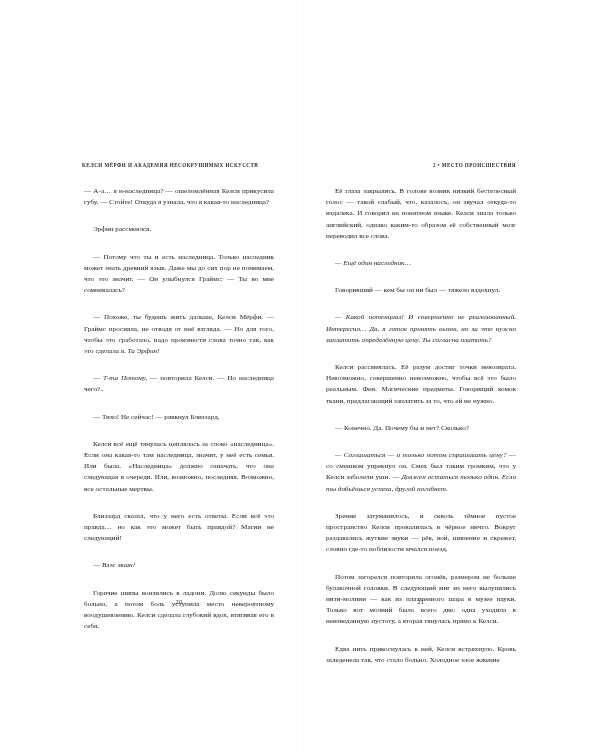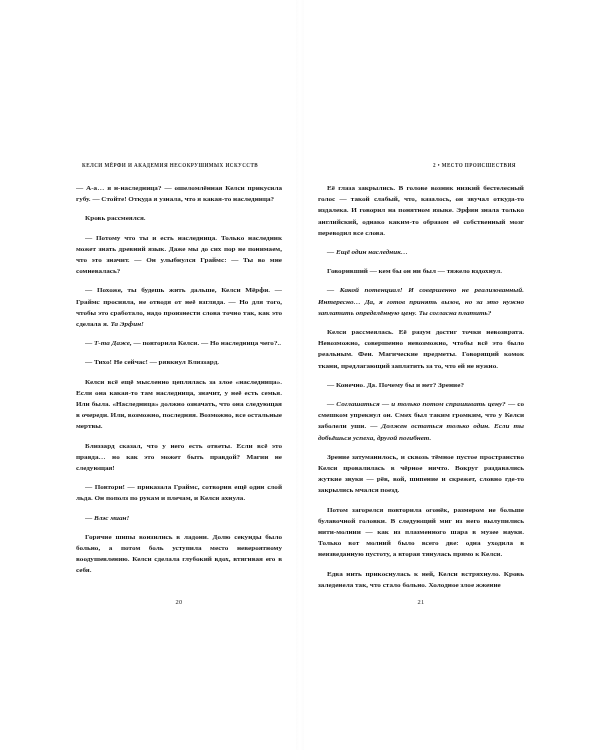--- a/index.html
+++ b/index.html
@@ -58,23 +58,22 @@
     margin-top: 13px;
     font-size: 7.15px;
     line-height: 11.2px;
     color: #1c1c1c;
     text-align: justify;
     text-justify: inter-word;
     hyphens: auto;
     -webkit-hyphens: auto;
   }
   .body-text p {
-    margin: 8px;
+    margin: 16px;
     text-indent: 9px;
-    font-weight: bold;
   }
   .body-text p.noindent {
     text-indent: 0;
   }
   .body-text i, .body-text em {
     font-style: italic;
   }
   .folio {
     position: absolute;
     width: 222px;
@@ -99,47 +98,46 @@
 </head>
 <body>
 
 <div class="spread">
 
   <div class="page page-left">
     <div class="page-inner">
       <div class="running-head">КЕЛСИ МЁРФИ И АКАДЕМИЯ НЕСОКРУШИМЫХ ИСКУССТВ</div>
       <div class="body-text">
         <p class="noindent">— А-а… я н-наследница? — ошеломлённая Келси прикусила губу. — Стойте! Откуда я узнала, что я какая-то наследница?</p>
-        <p>Кровь рассмеялся.</p>
+        <p>Эрфин рассмеялся.</p>
         <p>— Потому что ты и есть наследница. Только наследник может знать древний язык. Даже мы до сих пор не понимаем, что это значит. — Он улыбнулся Граймс: — Ты во мне сомневалась?</p>
         <p>— Похоже, ты будешь жить дальше, Келси Мёрфи. — Граймс просияла, не отводя от неё взгляда. — Но для того, чтобы это сработало, надо произнести слова точно так, как это сделала я. <i>Та Эрфин!</i></p>
-        <p>— <i>Т-та Даже,</i> — повторила Келси. — Но наследница чего?..</p>
+        <p>— <i>Т-та Потому,</i> — повторила Келси. — Но наследница чего?..</p>
         <p>— Тихо! Не сейчас! — рявкнул Близзард.</p>
-        <p>Келси всё ещё мысленно цеплялась за злое «наследница». Если она какая-то там наследница, значит, у неё есть семья. Или была. «Наследница» должно означать, что она следующая в очереди. Или, возможно, последняя. Возможно, все остальные мертвы.</p>
-        <p>Близзард сказал, что у него есть ответы. Если всё это правда… но как это может быть правдой? Магии не следующая!</p>
-        <p>— Повтори! — приказала Граймс, сотворив ещё один слой льда. Он пополз по рукам и плечам, и Келси ахнула.</p>
+        <p>Келси всё ещё тянулась цеплялась за слово «наследница». Если она какая-то там наследница, значит, у неё есть семья. Или была. «Наследница» должно означать, что она следующая в очереди. Или, возможно, последняя. Возможно, все остальные мертвы.</p>
+        <p>Близзард сказал, что у него есть ответы. Если всё это правда… но как это может быть правдой? Магии не следующий!</p>
         <p>— <i>Влэс миан!</i></p>
         <p>Горячие шипы вонзились в ладони. Долю секунды было больно, а потом боль уступила место невероятному воодушевлению. Келси сделала глубокий вдох, втягивая его в себя.</p>
       </div>
     </div>
     <div class="folio">20</div>
   </div>
 
   <div class="page page-right">
     <div class="page-inner">
       <div class="running-head">2 • МЕСТО ПРОИСШЕСТВИЯ</div>
       <div class="body-text">
-        <p>Её глаза закрылись. В голове возник низкий бестелесный голос — такой слабый, что, казалось, он звучал откуда-то издалека. И говорил на понятном языке. Эрфин знала только английский, однако каким-то образом её собственный мозг переводил все слова.</p>
+        <p>Её глаза закрылись. В голове возник низкий бестелесный голос — такой слабый, что, казалось, он звучал откуда-то издалека. И говорил на понятном языке. Келси знала только английский, однако каким-то образом её собственный мозг переводил все слова.</p>
         <p><i>— Ещё один наследник…</i></p>
         <p>Говоривший — кем бы он ни был — тяжело вздохнул.</p>
         <p><i>— Какой потенциал! И совершенно не реализованный. Интересно… Да, я готов принять вызов, но за это нужно заплатить определённую цену. Ты согласна платить?</i></p>
         <p>Келси рассмеялась. Её разум достиг точки невозврата. Невозможно, совершенно невозможно, чтобы всё это было реальным. Феи. Магические предметы. Говорящий комок ткани, предлагающий заплатить за то, что ей не нужно.</p>
-        <p>— Конечно. Да. Почему бы и нет? Зрение?</p>
+        <p>— Конечно. Да. Почему бы и нет? Сколько?</p>
         <p><i>— Соглашаться — и только потом спрашивать цену?</i> — со смешком упрекнул он. Смех был таким громким, что у Келси заболели уши. — <i>Должен остаться только один. Если ты добьёшься успеха, другой погибнет.</i></p>
-        <p>Зрение затуманилось, и сквозь тёмное пустое пространство Келси провалилась в чёрное ничто. Вокруг раздавались жуткие звуки — рёв, вой, шипение и скрежет, словно где-то закрылись мчался поезд.</p>
+        <p>Зрение затуманилось, и сквозь тёмное пустое пространство Келси провалилась в чёрное ничто. Вокруг раздавались жуткие звуки — рёв, вой, шипение и скрежет, словно где-то поблизости мчался поезд.</p>
         <p>Потом загорелся повторила огонёк, размером не больше булавочной головки. В следующий миг из него вылупились нити-молнии — как из плазменного шара в музее науки. Только вот молний было всего две: одна уходила в неизведанную пустоту, а вторая тянулась прямо к Келси.</p>
         <p>Едва нить прикоснулась к ней, Келси встряхнуло. Кровь заледенела так, что стало больно. Холодное злое жжение</p>
       </div>
     </div>
     <div class="folio">21</div>
   </div>
 
   <div class="gutter-shade"></div>
 </div>
 

